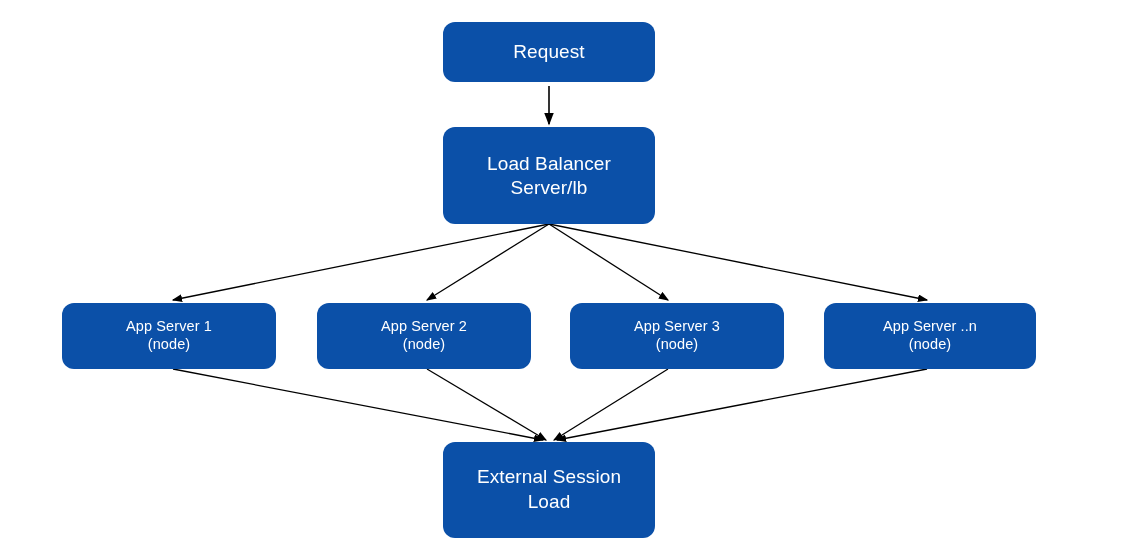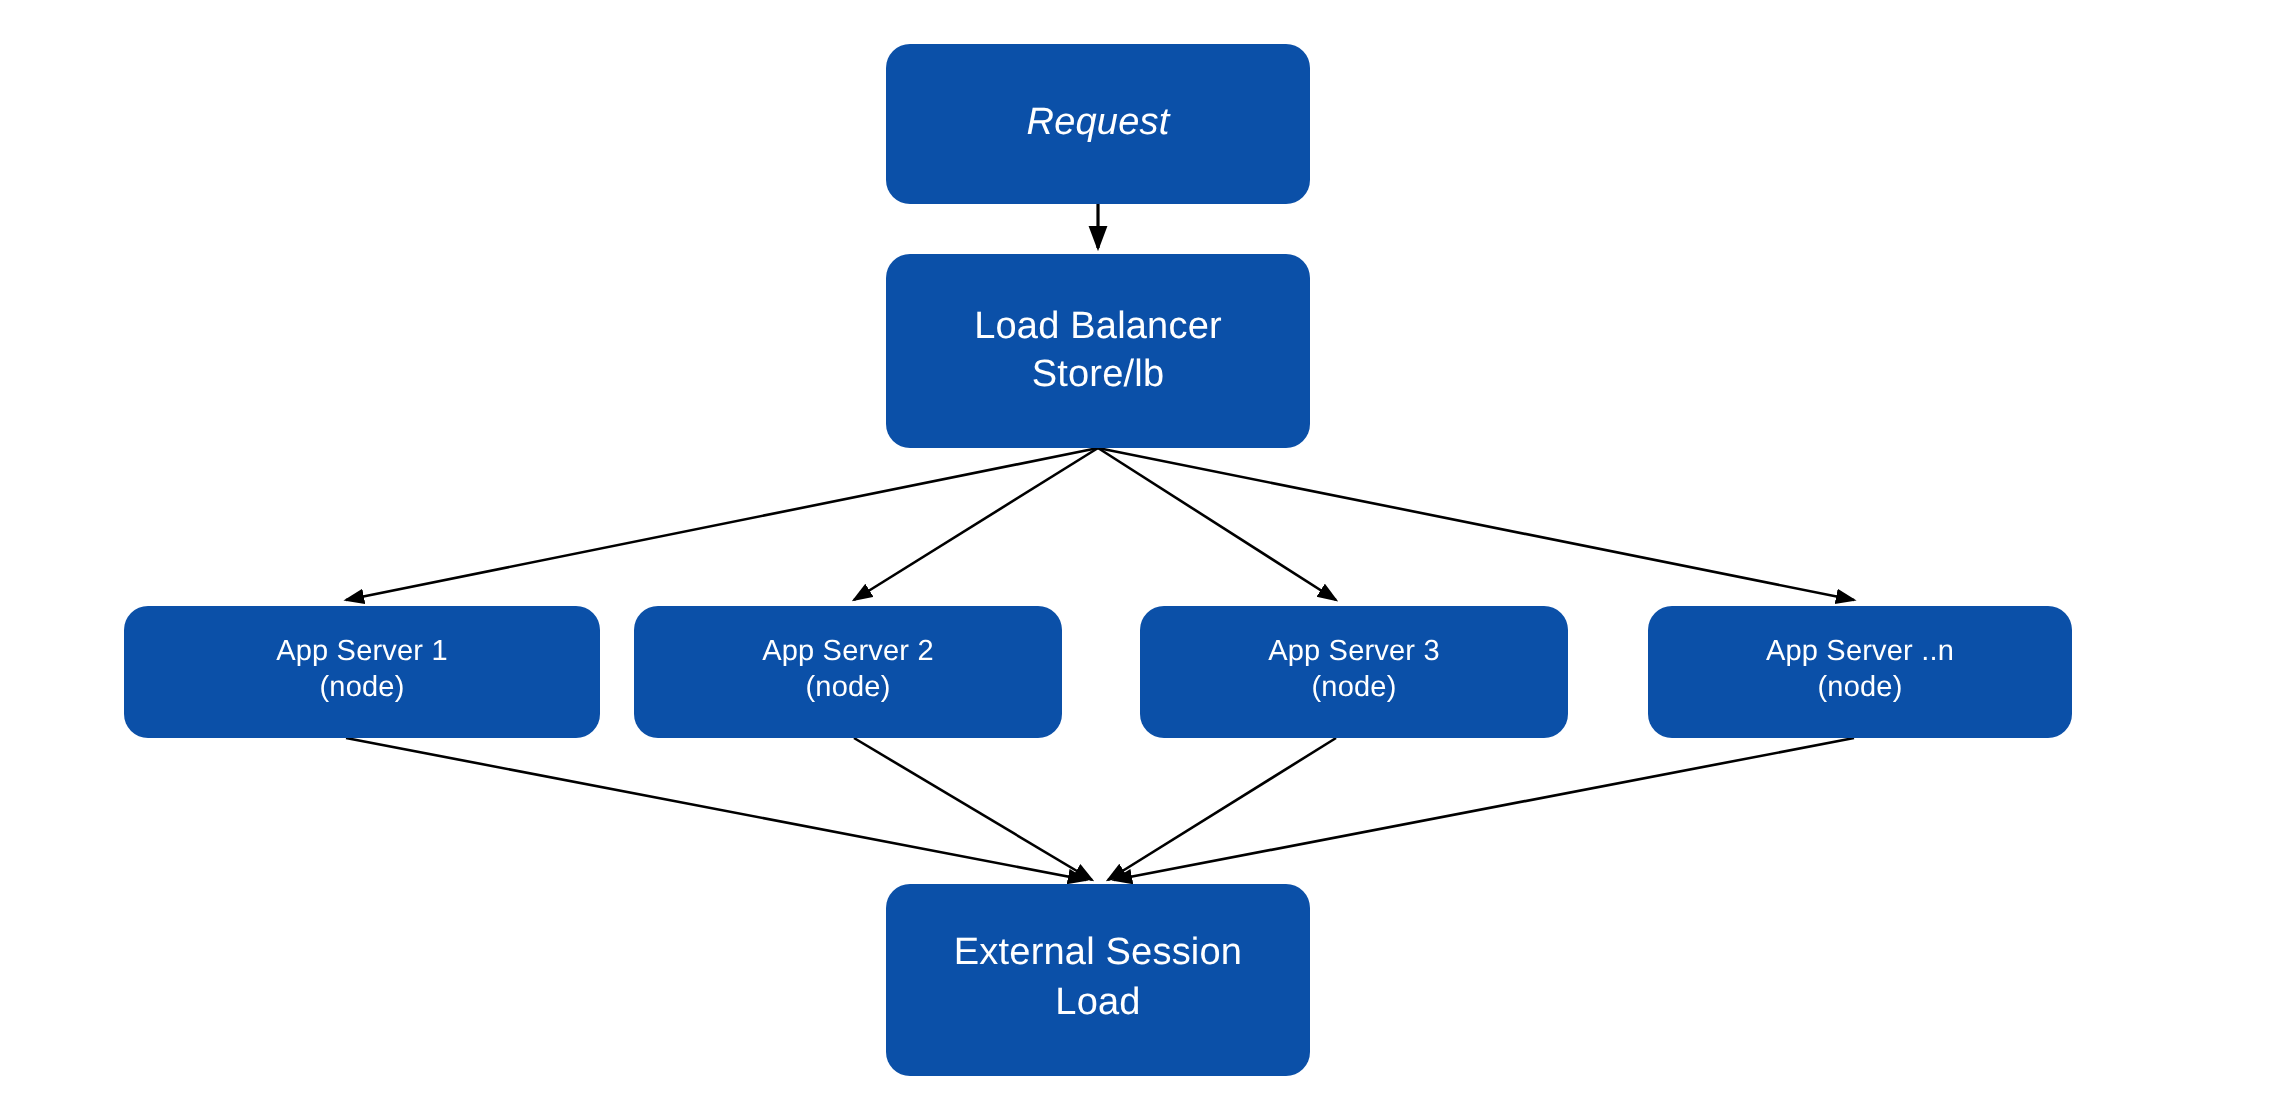--- a/index.html
+++ b/index.html
@@ -40,31 +40,30 @@
     letter-spacing: .1px;
     z-index: 2;
   }
   .node .line1,
   .node .line2 {
     display: block;
     white-space: nowrap;
   }
   
   #node-request {
-    left: 443px; top: 22px; width: 212px; height: 80px;
+    left: 443px; top: 22px; width: 212px; height: 60px;
     font-size: 19px;
-    font-style: italic;
   }
   #node-load-balancer {
     left: 443px; top: 127px; width: 212px; height: 97px;
     font-size: 19px;
     text-align: right;
   }
   #node-app-server-1 {
-    left: 62px; top: 303px; width: 238px; height: 66px;
+    left: 62px; top: 303px; width: 214px; height: 66px;
     font-size: 14.5px;
   }
   #node-app-server-2 {
     left: 317px; top: 303px; width: 214px; height: 66px;
     font-size: 14.5px;
   }
   #node-app-server-3 {
     left: 570px; top: 303px; width: 214px; height: 66px;
     font-size: 14.5px;
   }
@@ -106,21 +105,21 @@
     <line x1="668" y1="369" x2="554" y2="440" stroke="#000000" stroke-width="1.3" marker-end="url(#arrowhead)"></line>
     <line x1="927" y1="369" x2="557" y2="440" stroke="#000000" stroke-width="1.3" marker-end="url(#arrowhead)"></line>
   </svg>
 
   <div class="node" id="node-request">
     <span class="line1">Request</span>
   </div>
 
   <div class="node" id="node-load-balancer">
     <span class="line1">Load Balancer</span>
-    <span class="line2">Store/lb</span>
+    <span class="line2">Server/lb</span>
   </div>
 
   <div class="node" id="node-app-server-1">
     <span class="line1">App Server 1</span>
     <span class="line2">(node)</span>
   </div>
 
   <div class="node" id="node-app-server-2">
     <span class="line1">App Server 2</span>
     <span class="line2">(node)</span>

